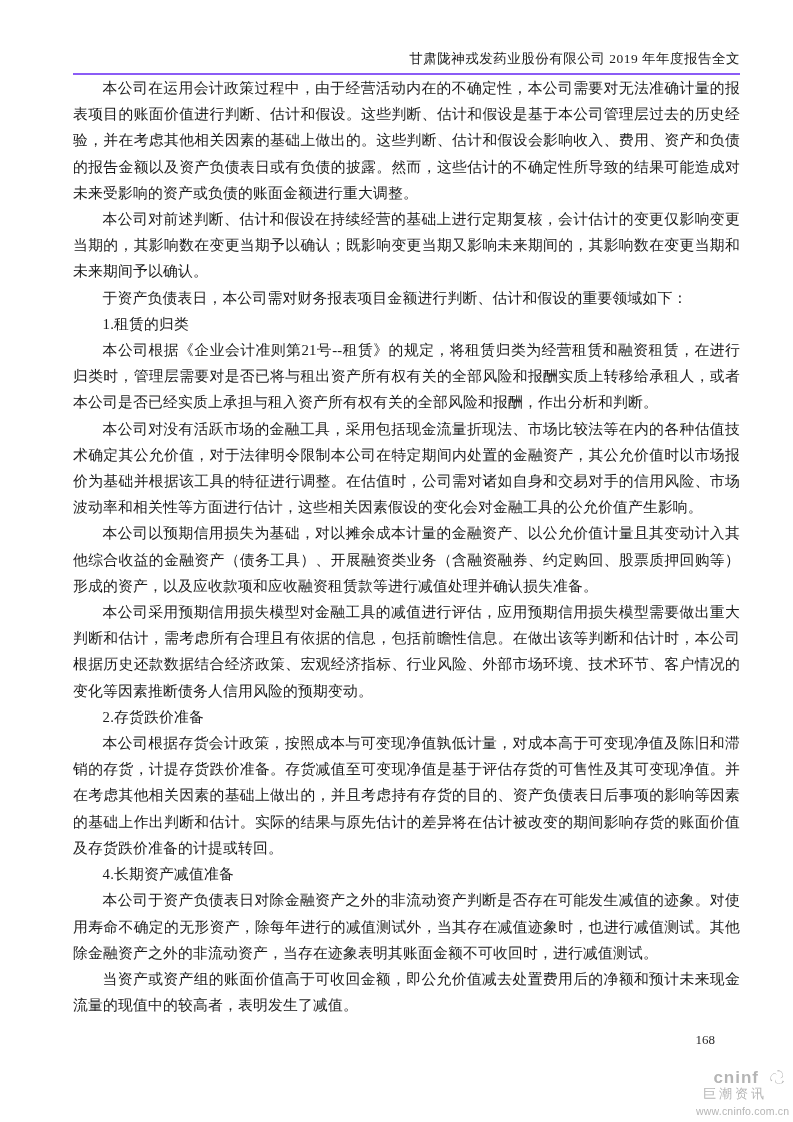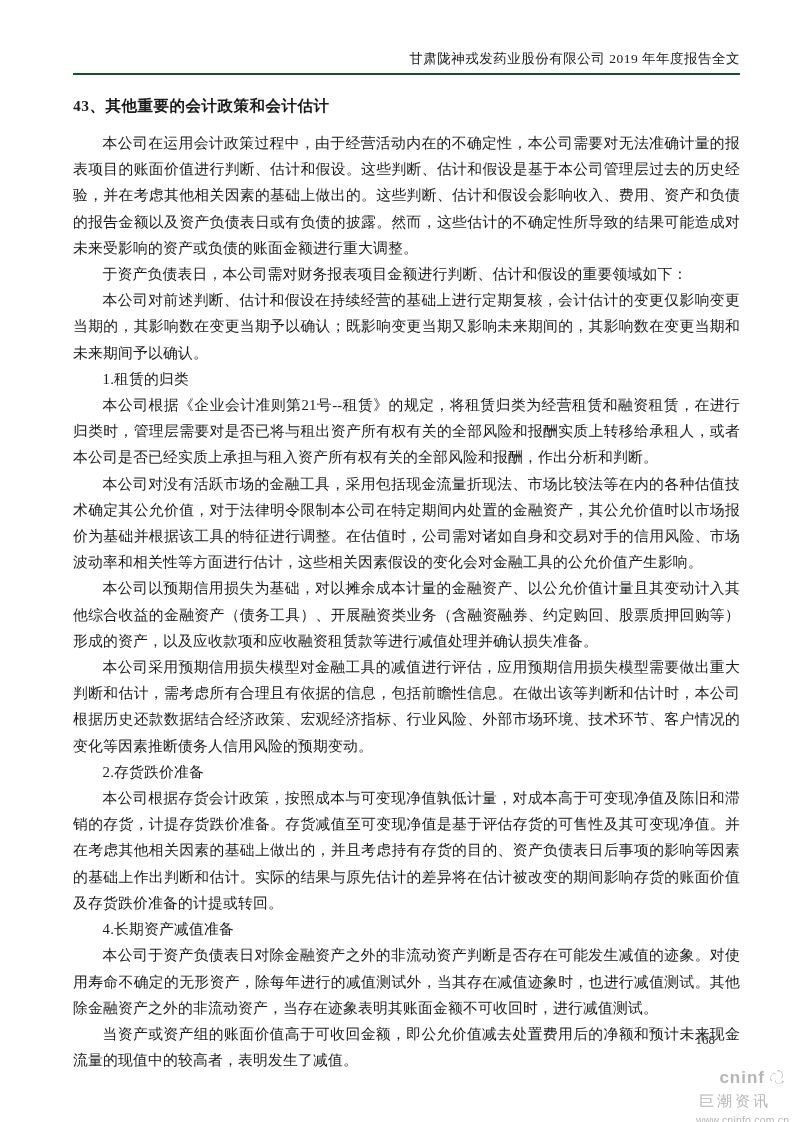--- a/index.html
+++ b/index.html
@@ -14,21 +14,21 @@
     overflow: hidden;
     color: #1b1b1b;
   }
 
   .page-header {
     position: absolute;
     left: 73px;
     right: 53px;
     top: 0;
     height: 75px;
-    border-bottom: 2px solid #14532d;
+    border-bottom: 2px solid #8b5cf6;
     display: flex;
     align-items: flex-end;
     justify-content: flex-end;
     padding-bottom: 5px;
     font-size: 13.5px;
     color: #1b1b1b;
     letter-spacing: 0.5px;
   }
 
   .content {
@@ -69,36 +69,36 @@
     right: 5px;
     width: 92px;
     color: #b5b5b5;
     text-align: center;
     user-select: none;
   }
   .watermark .wm-row1 {
     display: flex;
     align-items: center;
     justify-content: flex-end;
-    gap: 2px;
+    gap: 8px;
   }
   .watermark .wm-logo-text {
     font-family: "Liberation Sans", "DejaVu Sans", sans-serif;
     font-weight: bold;
     font-size: 17px;
     letter-spacing: 1px;
     line-height: 18px;
   }
   .watermark .wm-icon { width: 21px; height: 19px; display: inline-block; }
   .watermark .wm-cn {
-    font-family: Liberation Mono, monospace;
-    font-size: 15px;
+    font-family: Liberation Serif, serif;
+    font-size: 13px;
     letter-spacing: 3px;
     line-height: 12px;
-    margin-top: 10px;
+    margin-top: 1px;
     padding-right: 14px;
   }
   .watermark .wm-url {
     font-family: "Liberation Sans", "DejaVu Sans", sans-serif;
     font-size: 10.5px;
     letter-spacing: 0.2px;
     line-height: 13px;
     margin-top: 5px;
     white-space: nowrap;
   }
@@ -106,25 +106,24 @@
 </head>
 <body>
 
 <div class="page">
 
   <div class="page-header">
     <span>甘肃陇神戎发药业股份有限公司 2019 年年度报告全文</span>
   </div>
 
   <div class="content">
-    <h1 class="section-heading">43、其他重要的会计政策和会计估计</h1>
     <div class="paragraphs">
         <p class="para">本公司在运用会计政策过程中，由于经营活动内在的不确定性，本公司需要对无法准确计量的报表项目的账面价值进行判断、估计和假设。这些判断、估计和假设是基于本公司管理层过去的历史经验，并在考虑其他相关因素的基础上做出的。这些判断、估计和假设会影响收入、费用、资产和负债的报告金额以及资产负债表日或有负债的披露。然而，这些估计的不确定性所导致的结果可能造成对未来受影响的资产或负债的账面金额进行重大调整。</p>
+        <p class="para">本公司对前述判断、估计和假设在持续经营的基础上进行定期复核，会计估计的变更仅影响变更当期的，其影响数在变更当期予以确认；既影响变更当期又影响未来期间的，其影响数在变更当期和未来期间予以确认。</p>
         <p class="para">于资产负债表日，本公司需对财务报表项目金额进行判断、估计和假设的重要领域如下：</p>
-        <p class="para">本公司对前述判断、估计和假设在持续经营的基础上进行定期复核，会计估计的变更仅影响变更当期的，其影响数在变更当期予以确认；既影响变更当期又影响未来期间的，其影响数在变更当期和未来期间予以确认。</p>
         <p class="para">1.租赁的归类</p>
         <p class="para">本公司根据《企业会计准则第21号--租赁》的规定，将租赁归类为经营租赁和融资租赁，在进行归类时，管理层需要对是否已将与租出资产所有权有关的全部风险和报酬实质上转移给承租人，或者本公司是否已经实质上承担与租入资产所有权有关的全部风险和报酬，作出分析和判断。</p>
         <p class="para">本公司对没有活跃市场的金融工具，采用包括现金流量折现法、市场比较法等在内的各种估值技术确定其公允价值，对于法律明令限制本公司在特定期间内处置的金融资产，其公允价值时以市场报价为基础并根据该工具的特征进行调整。在估值时，公司需对诸如自身和交易对手的信用风险、市场波动率和相关性等方面进行估计，这些相关因素假设的变化会对金融工具的公允价值产生影响。</p>
         <p class="para">本公司以预期信用损失为基础，对以摊余成本计量的金融资产、以公允价值计量且其变动计入其他综合收益的金融资产（债务工具）、开展融资类业务（含融资融券、约定购回、股票质押回购等）形成的资产，以及应收款项和应收融资租赁款等进行减值处理并确认损失准备。</p>
         <p class="para">本公司采用预期信用损失模型对金融工具的减值进行评估，应用预期信用损失模型需要做出重大判断和估计，需考虑所有合理且有依据的信息，包括前瞻性信息。在做出该等判断和估计时，本公司根据历史还款数据结合经济政策、宏观经济指标、行业风险、外部市场环境、技术环节、客户情况的变化等因素推断债务人信用风险的预期变动。</p>
         <p class="para">2.存货跌价准备</p>
         <p class="para">本公司根据存货会计政策，按照成本与可变现净值孰低计量，对成本高于可变现净值及陈旧和滞销的存货，计提存货跌价准备。存货减值至可变现净值是基于评估存货的可售性及其可变现净值。并在考虑其他相关因素的基础上做出的，并且考虑持有存货的目的、资产负债表日后事项的影响等因素的基础上作出判断和估计。实际的结果与原先估计的差异将在估计被改变的期间影响存货的账面价值及存货跌价准备的计提或转回。</p>
         <p class="para">4.长期资产减值准备</p>
         <p class="para">本公司于资产负债表日对除金融资产之外的非流动资产判断是否存在可能发生减值的迹象。对使用寿命不确定的无形资产，除每年进行的减值测试外，当其存在减值迹象时，也进行减值测试。其他除金融资产之外的非流动资产，当存在迹象表明其账面金额不可收回时，进行减值测试。</p>
         <p class="para">当资产或资产组的账面价值高于可收回金额，即公允价值减去处置费用后的净额和预计未来现金流量的现值中的较高者，表明发生了减值。</p>

